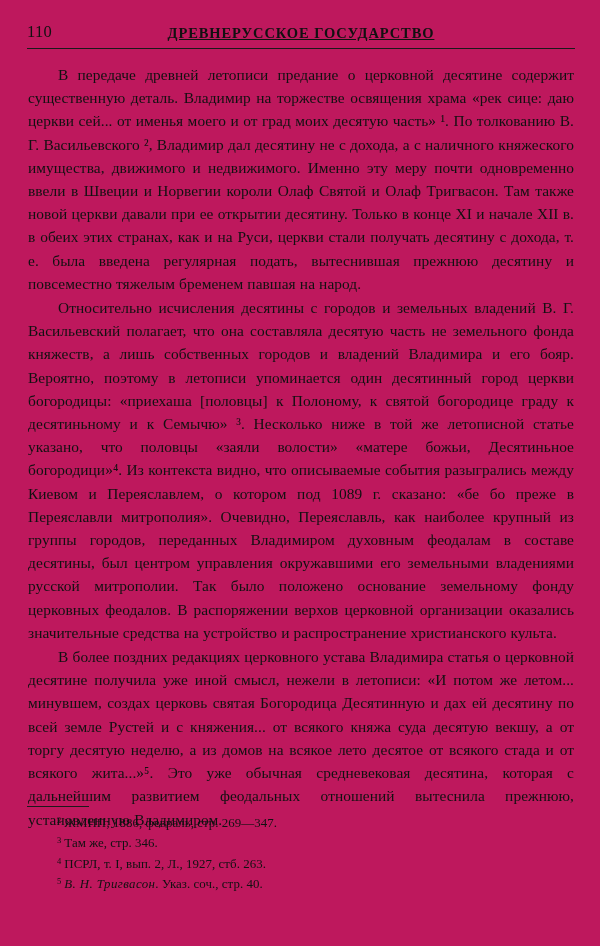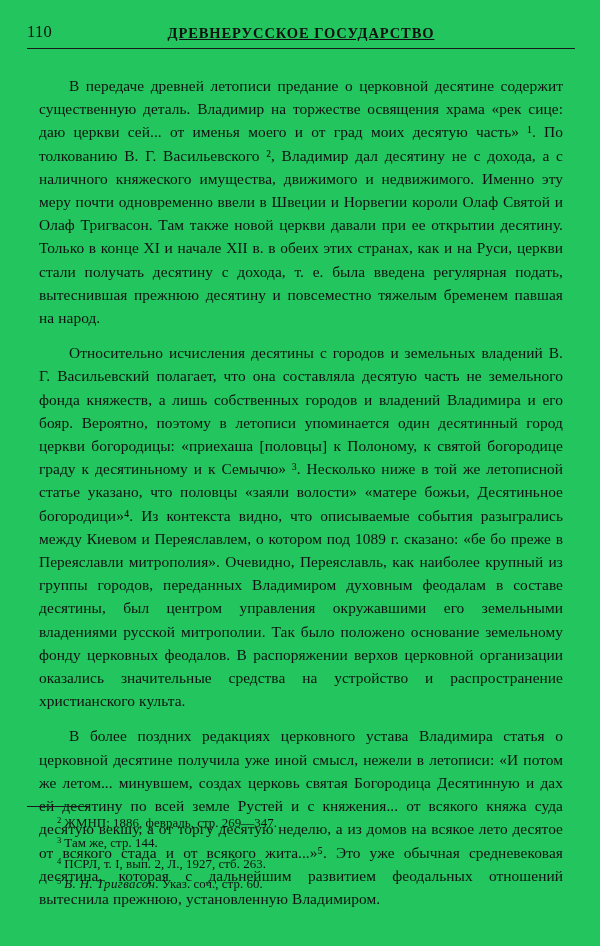--- a/index.html
+++ b/index.html
@@ -10,21 +10,21 @@
   }
   body {
     font-family: "Liberation Serif", "DejaVu Serif", serif;
     color: #111111;
   }
   .page {
     position: relative;
     width: 600px;
     height: 946px;
     margin: 0 auto;
-    background: #22c55e;
+    background: #be185d;
     overflow: hidden;
     box-sizing: border-box;
   }
 
   
   .running-head {
     position: absolute;
     left: 27px;
     top: 22px;
     width: 548px;
@@ -60,21 +60,21 @@
   }
 
   
   .body-text {
     position: absolute;
     left: 27px;
     top: 62px;
     width: 548px;
   }
   .body-text p {
-    margin: 12px;
+    margin: 1px;
     text-indent: 30px;
     text-align: justify;
     font-size: 15.4px;
     line-height: 23.2px;
     letter-spacing: 0.05px;
     word-spacing: 0.2px;
     hyphens: manual;
   }
 
   
@@ -131,25 +131,25 @@
 
   <div class="footnotes">
     <div class="fn-rule"></div>
 
 
     <p class="no-just">
       <span class="fn-mark">2</span><span>ЖМНП; 1886, февраль, стр. 269—347.</span>
     </p>
 
     <p class="no-just">
-      <span class="fn-mark">3</span><span>Там же, стр. 144.</span>
+      <span class="fn-mark">3</span><span>Там же, стр. 346.</span>
     </p>
 
     <p class="no-just">
       <span class="fn-mark">4</span><span>ПСРЛ, т. I, вып. 2, Л., 1927, стб. 263.</span>
     </p>
 
     <p class="no-just">
-      <span class="fn-mark">5</span><span class="auth">В. Н. Тригвасон</span><span>. Указ. соч., стр. 60.</span>
+      <span class="fn-mark">5</span><span class="auth">В. Н. Тригвасон</span><span>. Указ. соч., стр. 40.</span>
     </p>
   </div>
 
 </div>
 
 </body></html>

